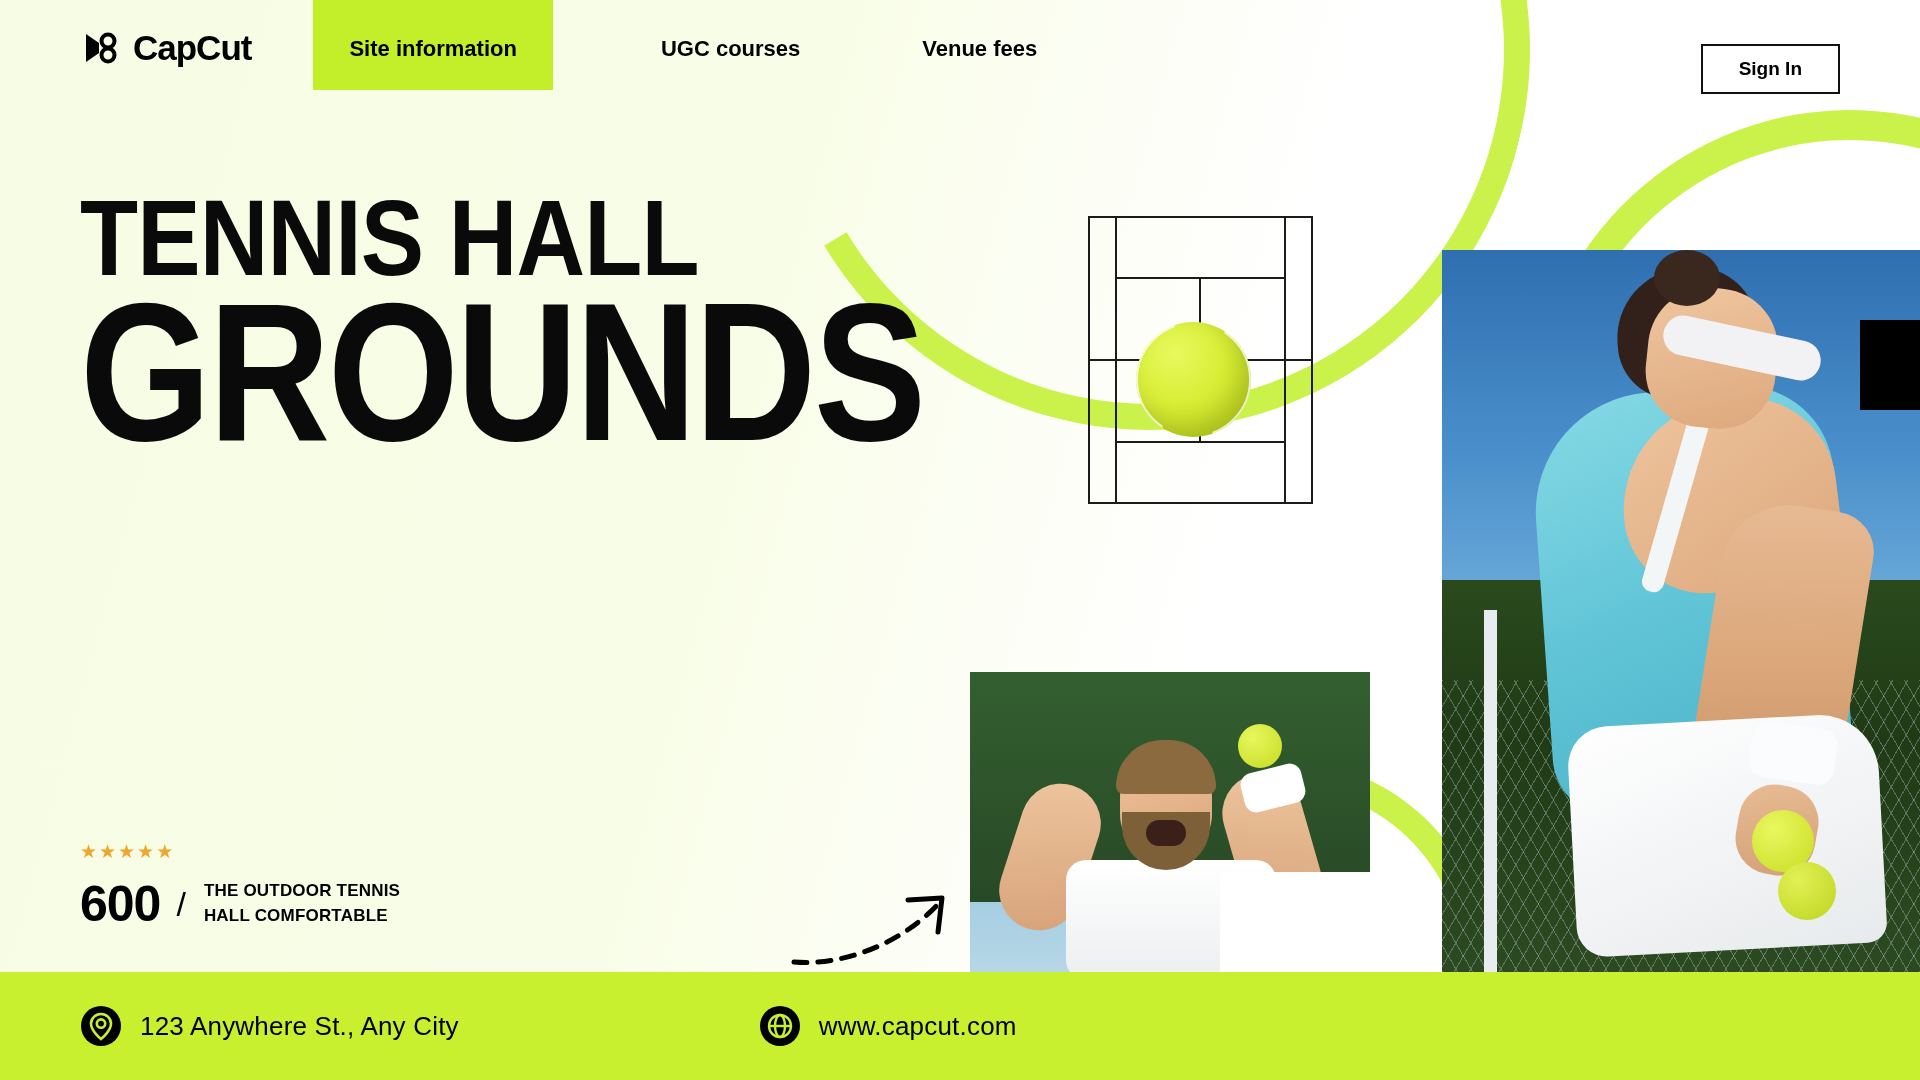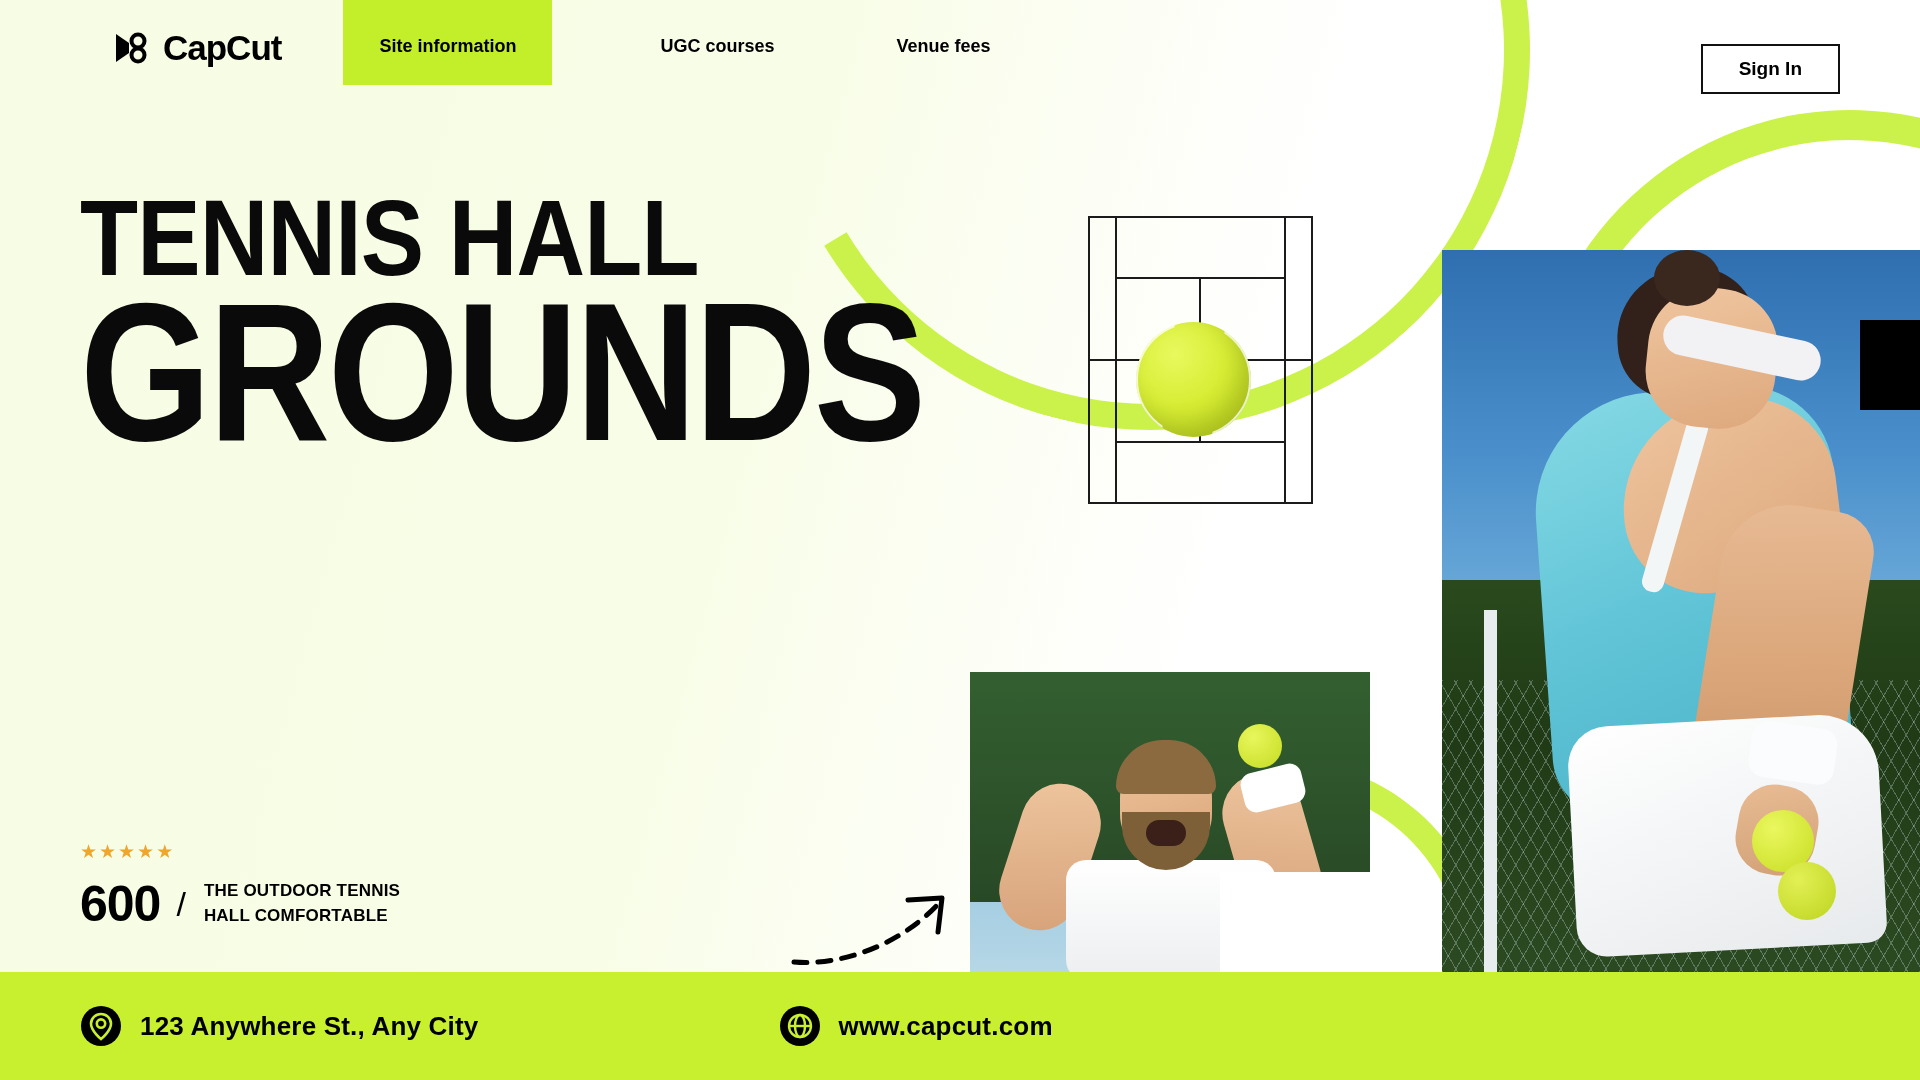--- a/index.html
+++ b/index.html
@@ -49,35 +49,35 @@
     border-bottom-color: transparent;
     transform: rotate(38deg);
     z-index: 3;
   }
 
   
   .header {
     position: absolute; left: 0; top: 0;
     width: 1920px; height: 92px;
     z-index: 20;
-    display: flex; align-items: flex-start; padding-left: 30px;
+    display: flex; align-items: flex-start;
   }
   .brand {
     display: flex; align-items: center; gap: 13px;
     margin-left: 80px; margin-top: 28px;
   }
   .brand-mark { width: 40px; height: 40px; }
   .brand-name {
     font-size: 35px; font-weight: 700; letter-spacing: -1px; color: #000;
   }
   .nav {
     display: flex; align-items: flex-start; margin-left: 62px;
   }
   .nav-item {
-    font-size: 18px; font-weight: 700; color: #000;
+    font-size: 22px; font-weight: 700; color: #000;
     padding: 36px 30px 20px 30px;
     white-space: nowrap;
   }
   .nav-item.active {
     background: #c3ee2a;
     padding: 36px 36px 28px 36px;
   }
   .nav-gap1 { width: 78px; }
   .nav-gap2 { width: 62px; }
   .signin {
@@ -295,21 +295,21 @@
   
   .footer {
     position: absolute; left: 0; bottom: 0; width: 1920px; height: 108px;
     background: #c9f02e; z-index: 30;
     display: flex; align-items: center;
   }
   .f-item { display: flex; align-items: center; gap: 18px; }
   .f-1 { margin-left: 80px; }
   .f-2 { margin-left: 296px; }
   .f-3 { margin-left: 300px; }
-  .f-text { font-size: 26px; font-weight: 700; color: #000; letter-spacing: 0.2px; }
+  .f-text { font-size: 26px; font-weight: 400; color: #000; letter-spacing: 0.2px; }
   .f-ico { width: 42px; height: 42px; flex: 0 0 42px; }
 </style>
 </head>
 <body>
 
 <div class="page">
 
   <div class="swoosh-a"></div>
   <div class="swoosh-b"></div>
   <div class="swoosh-c"></div>

